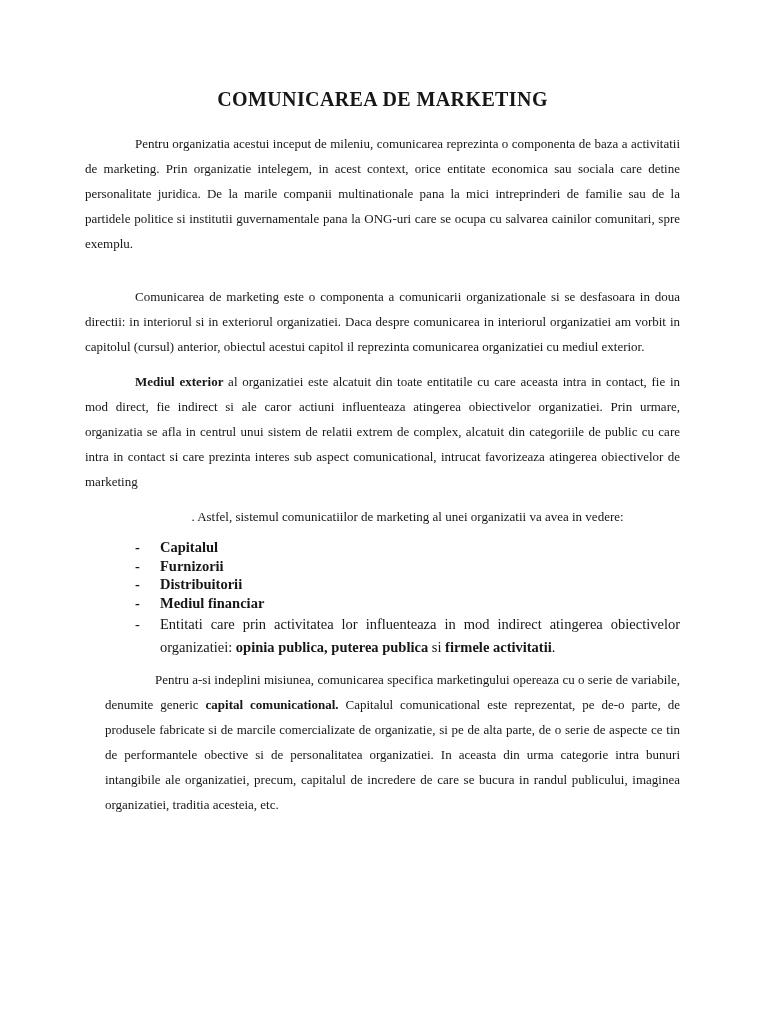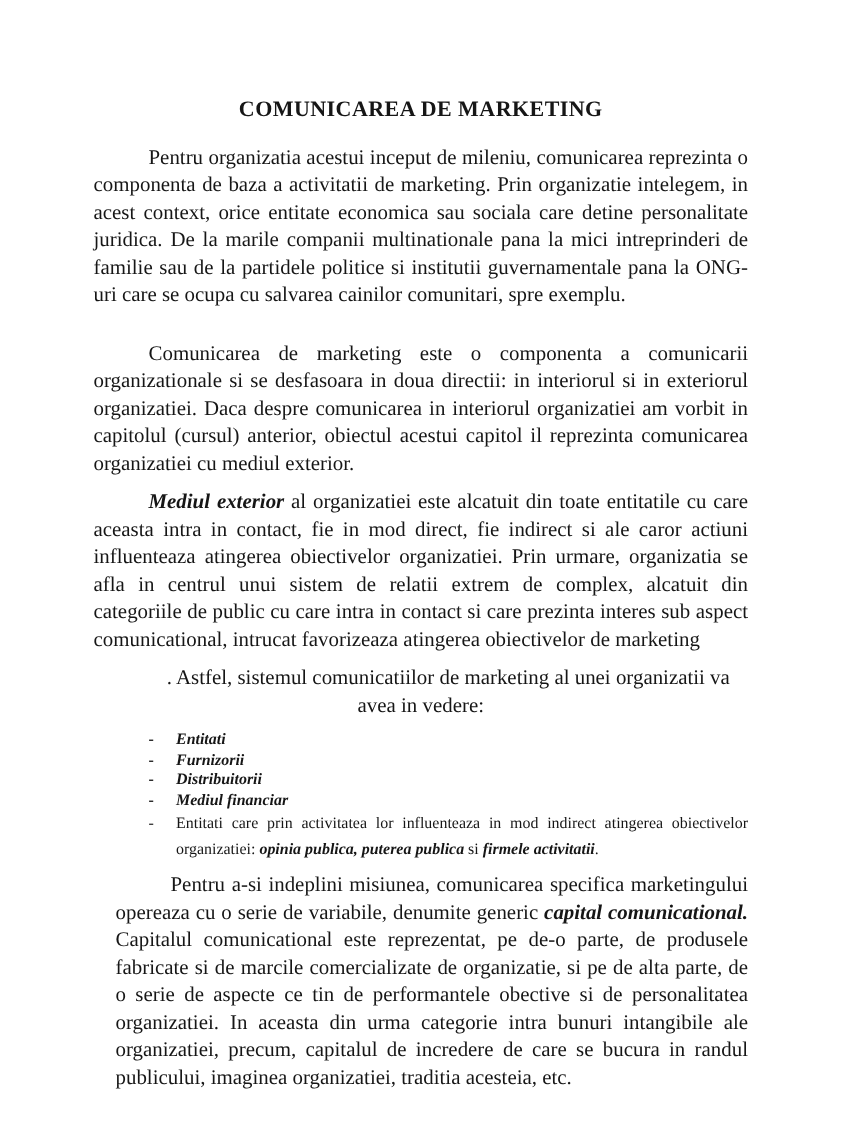--- a/index.html
+++ b/index.html
@@ -31,21 +31,21 @@
   }
   .doc-subtitle {
     margin: 52px 0 0 0;
     font-size: 17px;
     line-height: 21px;
     font-weight: bold;
     text-align: center;
   }
   p.body-par {
     margin: 0;
-    font-size: 19px;
+    font-size: 13px;
     line-height: 25px;
     text-align: justify;
     text-indent: 50px;
   }
   p.p1 { margin-top: 19px; }
   p.p2 { margin-top: 28px; }
   p.p3 { margin-top: 10px; }
   p.intro { margin-top: 10px; text-align: center; }
   p.p4 { margin-top: 8px; margin-left: 20px; }
 
@@ -69,21 +69,20 @@
   }
   .dash.bold-dash {
     font-weight: bold;
   }
   .li-text {
     flex: 1;
     text-align: justify;
   }
   .bi {
     font-weight: bold;
-    font-style: italic;
   }
 </style>
 </head>
 <body>
 
 <main class="page">
 
   <h1 class="doc-title">COMUNICAREA DE MARKETING</h1>
 
 
@@ -91,21 +90,21 @@
 
   <p class="body-par p2"><span>Comunicarea de marketing este o componenta a comunicarii organizationale si se desfasoara in doua directii: in interiorul si in exteriorul organizatiei. Daca despre comunicarea in interiorul organizatiei am vorbit in capitolul (cursul) anterior, obiectul acestui capitol il reprezinta comunicarea organizatiei cu mediul exterior.</span></p>
 
   <p class="body-par p3"><span class="bi">Mediul exterior</span><span> al organizatiei este alcatuit din toate entitatile cu care aceasta intra in contact, fie in mod direct, fie indirect si ale caror actiuni influenteaza atingerea obiectivelor organizatiei. Prin urmare, organizatia se afla in centrul unui sistem de relatii extrem de complex, alcatuit din categoriile de public cu care intra in contact si care prezinta interes sub aspect comunicational, intrucat favorizeaza atingerea obiectivelor de marketing</span></p>
 
   <p class="body-par intro"><span>. Astfel, sistemul comunicatiilor de marketing al unei organizatii va avea in vedere:</span></p>
 
   <ul class="dash-list">
     <li>
       <span class="dash bold-dash">-</span>
-      <span class="li-text"><span class="bi">Entitati</span></span>
+      <span class="li-text"><span class="bi">Capitalul</span></span>
     </li>
     <li>
       <span class="dash bold-dash">-</span>
       <span class="li-text"><span class="bi">Furnizorii</span></span>
     </li>
     <li>
       <span class="dash bold-dash">-</span>
       <span class="li-text"><span class="bi">Distribuitorii</span></span>
     </li>
     <li>

